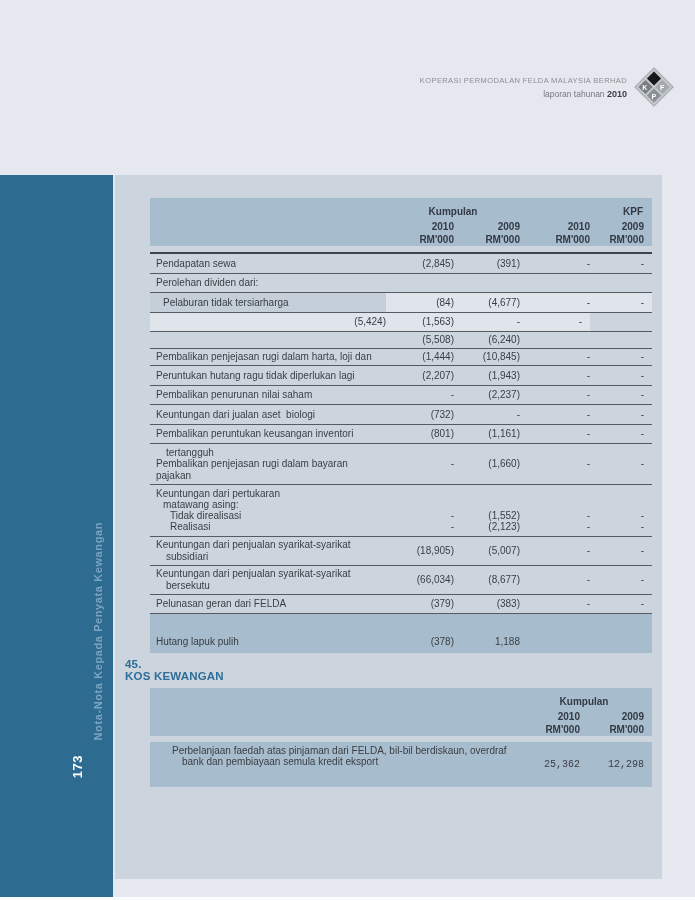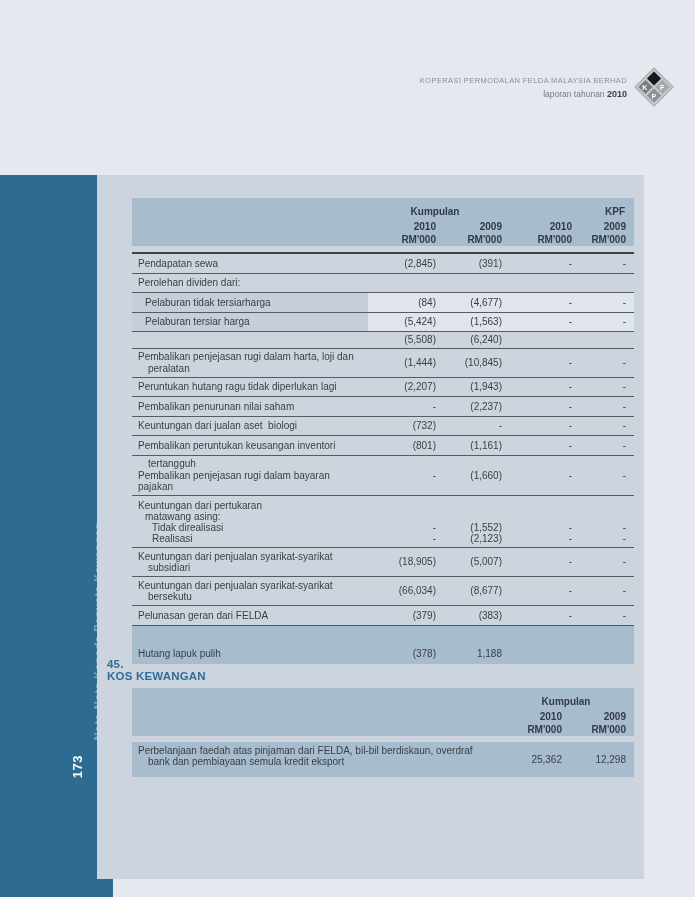--- a/index.html
+++ b/index.html
@@ -38,21 +38,21 @@
   .lc-p{background:#8b9096;}
 
   
   .sidebar{position:absolute;left:0;top:175px;width:113px;height:722px;background:var(--sidebar);}
   .v-title{position:absolute;right:9px;bottom:157px;writing-mode:vertical-rl;transform:rotate(180deg);
     font-size:11px;font-weight:bold;color:#7ba4c2;letter-spacing:.6px;white-space:nowrap;}
   .v-page{position:absolute;right:28px;bottom:119px;writing-mode:vertical-rl;transform:rotate(180deg);
     font-size:13px;font-weight:bold;color:#ffffff;letter-spacing:.5px;}
 
   
-  .content{position:absolute;left:97px;top:175px;width:547px;height:704px;background:var(--panel);}
+  .content{position:absolute;left:115px;top:175px;width:547px;height:704px;background:var(--panel);}
   .bottom-strip{position:absolute;left:0;bottom:0;width:695px;height:3px;background:#fafbfc;}
 
   
   .t1{position:absolute;left:35px;top:23px;width:502px;}
   .thead{display:grid;grid-template-rows:20px 28px;background:var(--band);
     height:48px;font-weight:bold;color:var(--head-txt);}
   .t1 .thead{grid-template-columns:236px 68px 66px 70px 62px;}
   .hgroup{font-size:10px;align-self:end;text-align:center;line-height:13px;grid-row:1;}
   .t1 .g1{grid-column:2/4;}
   .t1 .g2{grid-column:4/6;padding-right:9px;text-align:right;}
@@ -87,22 +87,22 @@
     font-weight:bold;font-size:11.5px;color:var(--title-blue);letter-spacing:.2px;flex-direction:column;}
   .section .no{width:25px;}
 
   
   .t2{position:absolute;left:35px;top:513px;width:502px;}
   .t2 .thead{grid-template-columns:366px 64px 72px;}
   .t2 .g1{grid-column:2/4;}
   .t2 .y1{grid-column:2;} .t2 .y2{grid-column:3;padding-right:8px;}
   .t2row{display:grid;grid-template-columns:366px 64px 72px;background:var(--band);
     margin-top:6px;font-size:10px;color:var(--txt);}
-  .t2row .cell{padding-top:2.5px;padding-bottom:9px;}
-  .t2row .num{padding-top:2.5px;padding-bottom:2px;}
+  .t2row .cell{padding-top:2.5px;padding-bottom:19px;margin-left:16px;}
+  .t2row .num{padding-top:2.5px;padding-bottom:2px;font-family:Liberation Mono, monospace;}
   .t2row .num.c2{padding-right:8px;}
 </style>
 </head>
 <body>
 
 <div class="page">
 
   <div class="page-header">
     <div class="header-text">
       <div class="company">KOPERASI PERMODALAN FELDA MALAYSIA BERHAD</div>
@@ -174,39 +174,35 @@
           <div class="t1row shaded">
             <div class="cell lab">
               <div class="ln ind1">Pelaburan tidak tersiarharga</div>
             </div>
             <div class="num c1">(84)</div>
             <div class="num c2">(4,677)</div>
             <div class="num c3">-</div>
             <div class="num c4">-</div>
           </div>
           <div class="t1row shaded">
-            <div class="cell lab">
-              <div class="ln ind1">Pelaburan tersiar harga</div>
-            </div>
             <div class="num c1">(5,424)</div>
             <div class="num c2">(1,563)</div>
             <div class="num c3">-</div>
             <div class="num c4">-</div>
           </div>
           <div class="t1row subtotal">
             <div class="cell lab"></div>
             <div class="num c1">(5,508)</div>
             <div class="num c2">(6,240)</div>
             <div class="num c3"></div>
             <div class="num c4"></div>
           </div>
           <div class="t1row two">
             <div class="cell lab">
               <div class="ln">Pembalikan penjejasan rugi dalam harta, loji dan</div>
-              <div class="ln hang">peralatan</div>
             </div>
             <div class="num c1">(1,444)</div>
             <div class="num c2">(10,845)</div>
             <div class="num c3">-</div>
             <div class="num c4">-</div>
           </div>
           <div class="t1row">
             <div class="cell lab">
               <div class="ln">Peruntukan hutang ragu tidak diperlukan lagi</div>
             </div>

